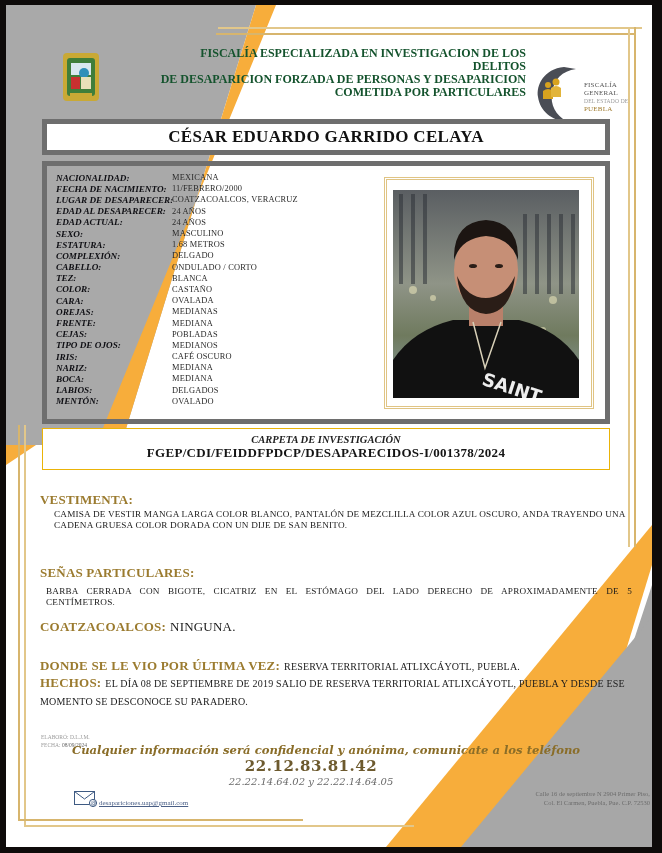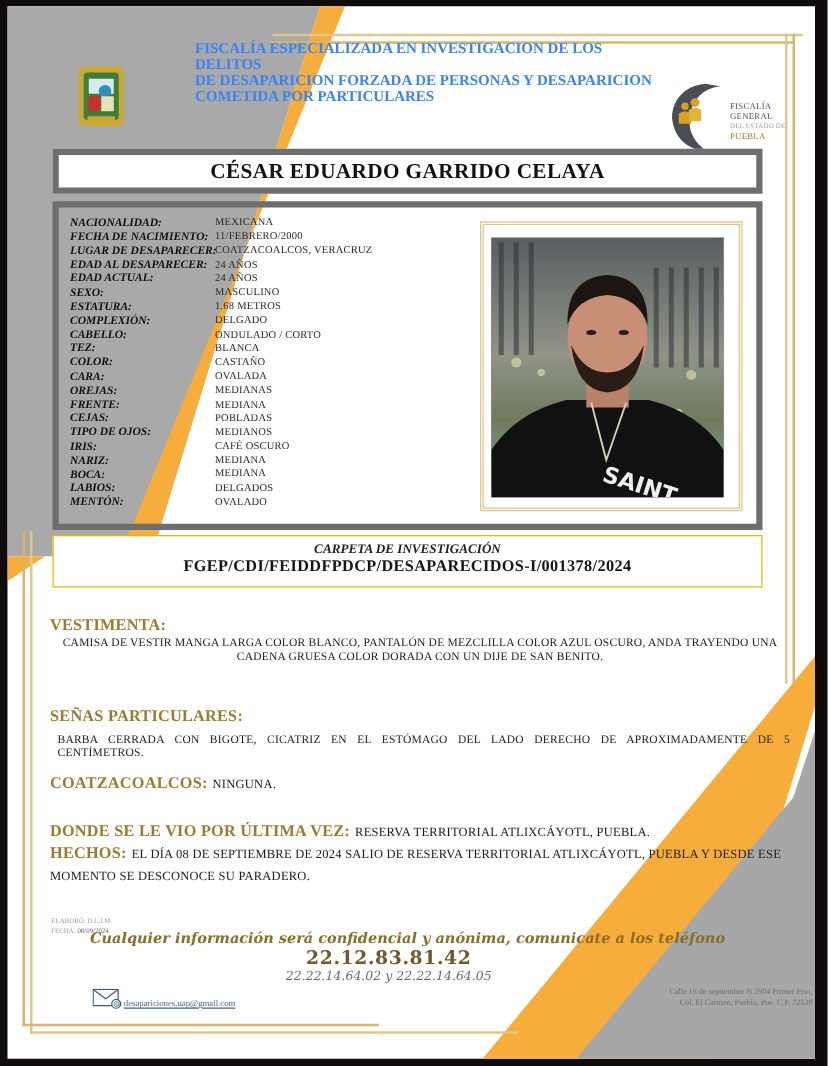--- a/index.html
+++ b/index.html
@@ -23,22 +23,22 @@
   .frame-left1 { position: absolute; left: 12px; top: 420px; width: 2px; height: 396px; background: #d7b56d; }
   .frame-left2 { position: absolute; left: 18px; top: 420px; width: 2px; height: 402px; background: #e2c78a; }
 
   .logo-left { position: absolute; left: 54px; top: 44px; width: 42px; height: 56px; }
   .logo-right { position: absolute; left: 528px; top: 60px; width: 110px; height: 60px; }
   .logo-right .emblem { position: absolute; left: 0; top: 0; width: 48px; height: 58px; }
   .logo-right .t { position: absolute; left: 50px; top: 16px; font-size: 7px; line-height: 8px; color: #555; letter-spacing: 0.2px; }
   .logo-right .t span { display: block; }
 
   .agency {
-    position: absolute; left: 150px; top: 27px; width: 370px; text-align: left;
-    font-weight: bold; font-size: 12px; line-height: 13px; color: #3b82f6;
+    position: absolute; left: 150px; top: 42px; width: 370px; text-align: right;
+    font-weight: bold; font-size: 12px; line-height: 13px; color: #14532d;
   }
   .title {
     position: absolute; left: 150px; top: 84px; width: 370px; text-align: center;
     font-weight: bold; font-style: italic; font-size: 22px; letter-spacing: 0.5px; color: #b01c1c;
   }
 
   .namebox {
     position: absolute; left: 36px; top: 114px; width: 568px; height: 36px;
     border: 5px solid #6e6e6e; background: #fff; box-sizing: border-box;
     display: flex; align-items: center; justify-content: center;
@@ -64,21 +64,21 @@
     position: absolute; left: 36px; top: 423px; width: 568px; height: 42px;
     border: 1px solid #eab308; box-sizing: border-box; background: #fff; text-align: center;
   }
   .casebox .lbl { font-size: 10.5px; font-style: italic; font-weight: bold; color: #222; margin-top: 5px; }
   .casebox .num { font-size: 13px; font-weight: bold; color: #151515; letter-spacing: 0.3px; }
 
   .section-h { color: #9b7b2f; font-weight: bold; font-size: 13px; letter-spacing: 0.2px; }
   .body-t { font-size: 9.2px; color: #1b1b1b; line-height: 11px; letter-spacing: 0.2px; }
 
   .vest-h { position: absolute; left: 34px; top: 487px; }
-  .vest-t { position: absolute; left: 32px; top: 504px; width: 596px; text-align: center; }
+  .vest-t { position: absolute; left: 48px; top: 504px; width: 596px; }
   .senas-h { position: absolute; left: 34px; top: 560px; }
   .senas-t { position: absolute; left: 40px; top: 581px; width: 586px; text-align: justify; word-spacing: 3px; }
   .disc { position: absolute; left: 34px; top: 612px; }
   .donde { position: absolute; left: 34px; top: 641px; margin-top: 10px; }
   .hechos { position: absolute; left: 34px; top: 668px; width: 588px; }
   .inline-v { font-size: 10px; color: #1b1b1b; letter-spacing: 0.2px; }
 
   .confid {
     position: absolute; left: 60px; top: 738px; width: 520px; text-align: center;
     font-family: "DejaVu Serif", serif; font-style: italic; font-weight: bold; font-size: 11.6px; color: #8a6d28;
@@ -298,31 +298,31 @@
   </div>
 
   <div class="vest-h section-h">VESTIMENTA:</div>
   <div class="vest-t body-t">CAMISA DE VESTIR MANGA LARGA COLOR BLANCO, PANTALÓN DE MEZCLILLA COLOR AZUL OSCURO, ANDA TRAYENDO UNA CADENA GRUESA COLOR DORADA CON UN DIJE DE SAN BENITO.</div>
 
   <div class="senas-h section-h">SEÑAS PARTICULARES:</div>
   <div class="senas-t body-t">BARBA CERRADA CON BIGOTE, CICATRIZ EN EL ESTÓMAGO DEL LADO DERECHO DE APROXIMADAMENTE DE 5 CENTÍMETROS.</div>
 
   <div class="disc">
     <span class="section-h">COATZACOALCOS:</span>
-    <span class="inline-v" style="font-size:10px">NINGUNA.</span>
+    <span class="inline-v" style="font-size:13px">NINGUNA.</span>
   </div>
 
   <div class="donde">
     <span class="section-h">DONDE SE LE VIO POR ÚLTIMA VEZ:</span>
     <span class="inline-v">RESERVA TERRITORIAL ATLIXCÁYOTL, PUEBLA.</span>
   </div>
 
   <div class="hechos">
     <span class="section-h">HECHOS:</span>
-    <span class="inline-v" style="line-height:14px">EL DÍA 08 DE SEPTIEMBRE DE 2024 SALIO DE RESERVA TERRITORIAL ATLIXCÁYOTL, PUEBLA Y DESDE ESE MOMENTO SE DESCONOCE SU PARADERO.</span>
+    <span class="inline-v" style="line-height:14px">EL DÍA 08 DE SEPTIEMBRE DE 2019 SALIO DE RESERVA TERRITORIAL ATLIXCÁYOTL, PUEBLA Y DESDE ESE MOMENTO SE DESCONOCE SU PARADERO.</span>
   </div>
 
   <div class="elab">
     <div>ELABORÓ: D.L.J.M.</div>
     <div><span>FECHA:</span> <b>08/09/2024</b></div>
   </div>
 
   <div class="confid">Cualquier información será confidencial y anónima, comunicate a los teléfono</div>
   <div class="phone-main">22.12.83.81.42</div>
   <div class="phone-alt">22.22.14.64.02 y 22.22.14.64.05</div>

